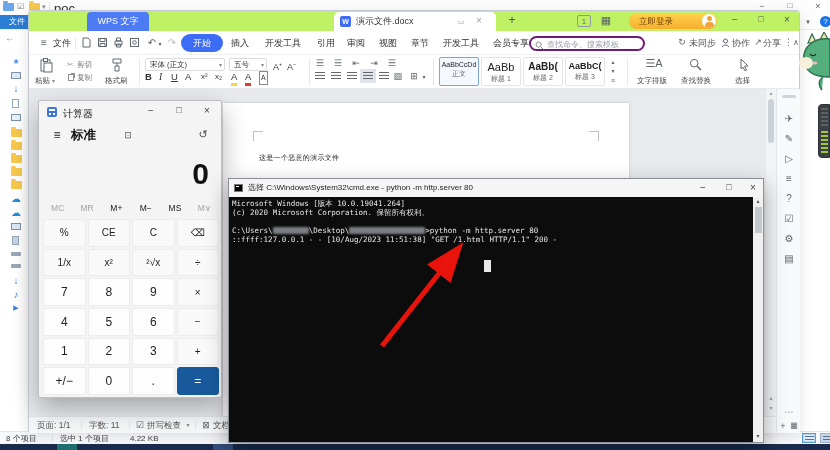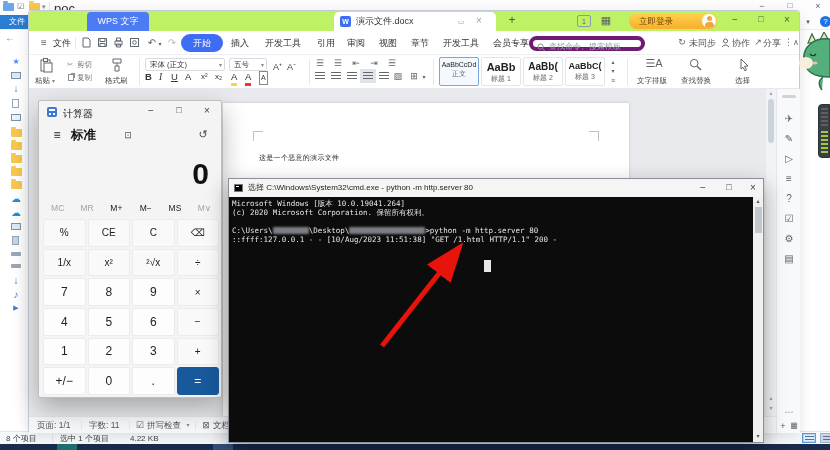--- a/index.html
+++ b/index.html
@@ -49,21 +49,21 @@
         background:linear-gradient(180deg,#ffd34e,#f6ae2d);color:#6b3f00;font-size:8.5px;line-height:16px}
   .avatar{position:absolute;right:1px;top:1px;width:14px;height:14px;border-radius:50%;background:#fff;overflow:hidden}
   .avatar::before{content:"";position:absolute;left:4.5px;top:2px;width:5px;height:5px;border-radius:50%;background:#f0a43c}
   .avatar::after{content:"";position:absolute;left:2.5px;top:8px;width:9px;height:6px;border-radius:4px 4px 0 0;background:#f0a43c}
   .boxico{position:absolute;top:4px;width:14px;height:12px;border:1px solid #8d97a5;border-radius:2px;
           font-size:7px;line-height:11px;text-align:center;color:#5f6368}
   #wps-menu{position:absolute;left:0;top:20px;width:770px;height:24px;background:#fff;border-bottom:1px solid #eef0f3}
   .mtab{position:absolute;top:6px;font-size:9px;color:#333}
   #home-pill{position:absolute;left:152px;top:3px;width:42px;height:18px;border-radius:9px;background:#3e6df5;
              color:#fff;font-size:9px;text-align:center;line-height:18px}
-  #wps-search{position:absolute;left:500px;top:5px;width:116px;height:15px;border:4px solid #701a75;
+  #wps-search{position:absolute;left:500px;top:5px;width:116px;height:15px;border:2px solid #701a75;
               border-radius:8px;color:#9aa1a9;font-size:8px;line-height:14px}
   #wps-tools{position:absolute;left:0;top:44px;width:770px;height:34px;background:#fff;border-bottom:1px solid #e6e8eb}
   .lbl{position:absolute;font-size:7.5px;color:#444;white-space:nowrap}
   .combo{position:absolute;height:13px;border:1px solid #d8dce2;border-radius:2px;background:#fff;
          font-size:7.5px;color:#333;line-height:12px;padding-left:4px;white-space:nowrap}
   .cbx-caret{position:absolute;right:2px;top:0;font-size:6px;color:#888;line-height:12px}
   .fmt{position:absolute;top:16px;font-size:9.5px;color:#333;line-height:12px}
   .albar{position:absolute;top:17px;width:10px;height:8px;
          background:repeating-linear-gradient(180deg,#666 0 1px,transparent 1px 3px)}
   .pressed{outline:3px solid #dfe4ec;background-color:#dfe4ec}
@@ -319,21 +319,21 @@
       <span class="ico" style="left:380px;top:17px;width:10px;font-size:9px">⊞</span>
       <span class="ico" style="left:392px;top:19px;width:6px;font-size:6px">▾</span>
       <div class="vsep" style="left:404px;top:4px;height:26px"></div>
 
       <div style="position:absolute;left:410px;top:2px;width:182px;height:30px">
         <div class="stybox sel" style="left:0">
           <span class="sty-s" style="font-size:7px">AaBbCcDd</span>
           <span class="sty-n">正文</span>
         </div>
         <div class="stybox" style="left:42px">
-          <span class="sty-s" style="font-size:11px;font-weight:bold">AaBb</span>
+          <span class="sty-s" style="font-size:11px;font-weight:normal">AaBb</span>
           <span class="sty-n">标题 1</span>
         </div>
         <div class="stybox" style="left:84px">
           <span class="sty-s" style="font-size:10px;font-weight:bold">AaBb(</span>
           <span class="sty-n">标题 2</span>
         </div>
         <div class="stybox" style="left:126px">
           <span class="sty-s" style="font-size:9px;font-weight:bold">AaBbC(</span>
           <span class="sty-n">标题 3</span>
         </div>

